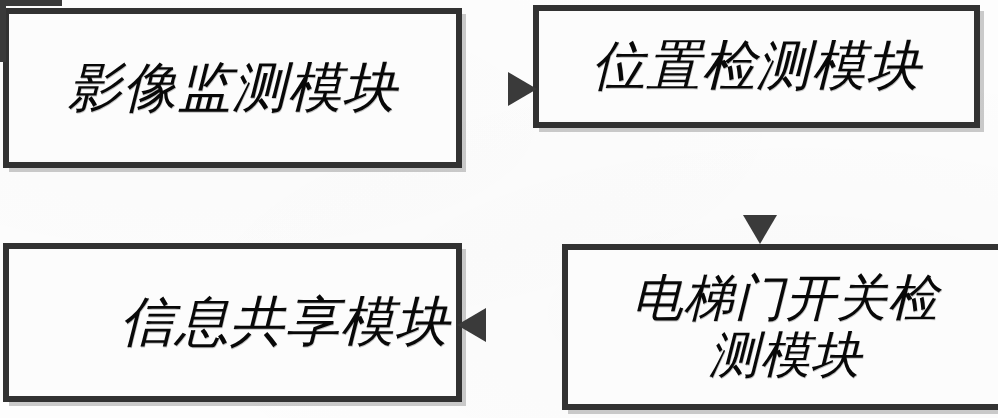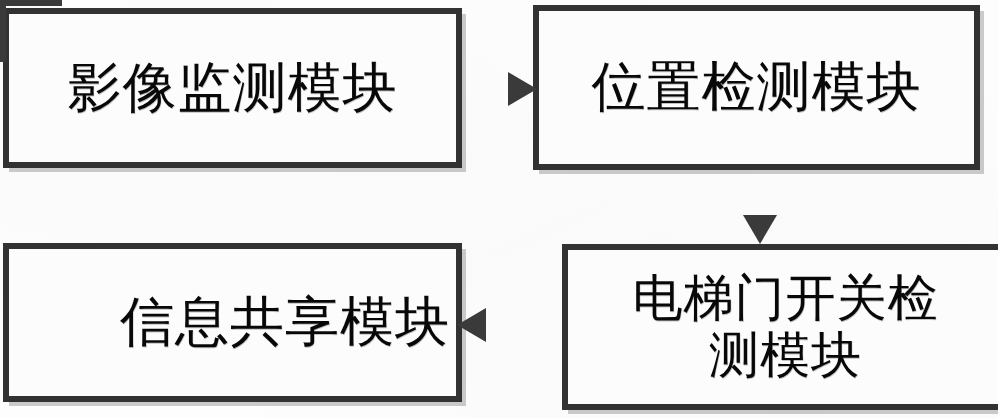--- a/index.html
+++ b/index.html
@@ -39,29 +39,30 @@
   }
   .node-label {
     color: #080808;
     font-size: 54px;
     line-height: 1.08;
     letter-spacing: 1px;
     white-space: pre-line;
     padding: 0 6px;
     font-weight: 400;
     text-shadow: 0.5px 0.5px 0 rgba(60,60,60,0.30);
+    font-style: italic;
   }
   .node-label.two-line {
     font-size: 50px;
     line-height: 1.14;
   }
 
   
   #node-image-monitor   { left: 3px;   top: 8px;   width: 459px; height: 160px; }
-  #node-position-detect { left: 533px; top: 5px;   width: 447px; height: 165px; }
+  #node-position-detect { left: 533px; top: 5px;   width: 447px; height: 123px; }
   #node-info-share      { left: 3px;   top: 243px; width: 459px; height: 159px; justify-content: flex-end; }
   #node-door-switch     { left: 533px; top: 244px; width: 447px; height: 166px; margin-left: 29px; }
 
   
   .conn {
     position: absolute;
   }
   .conn-line-h {
     height: 6px;
     background: #3a3a3a;

